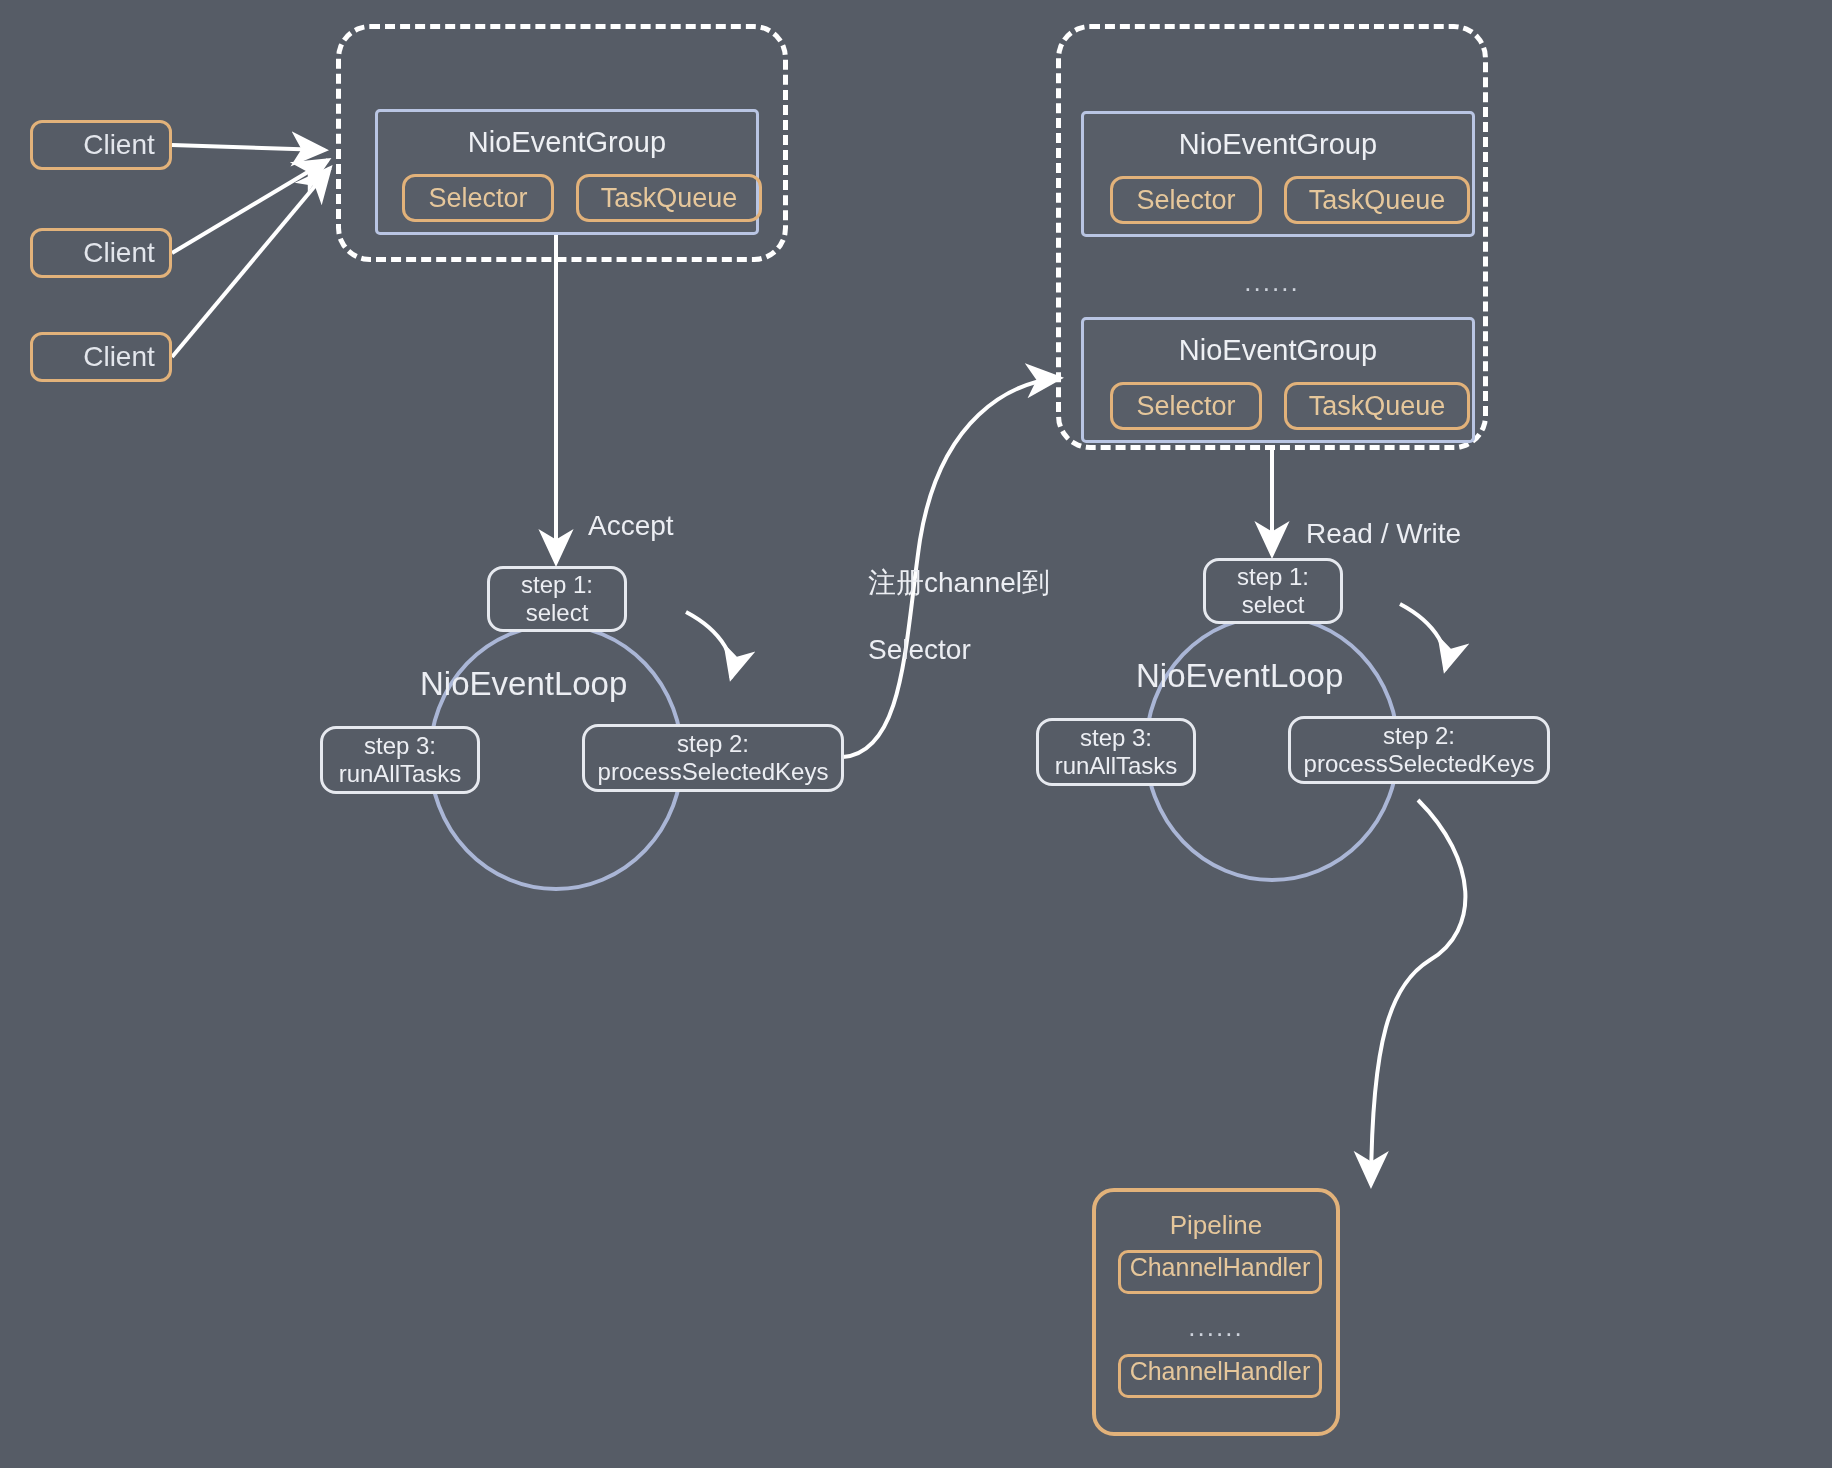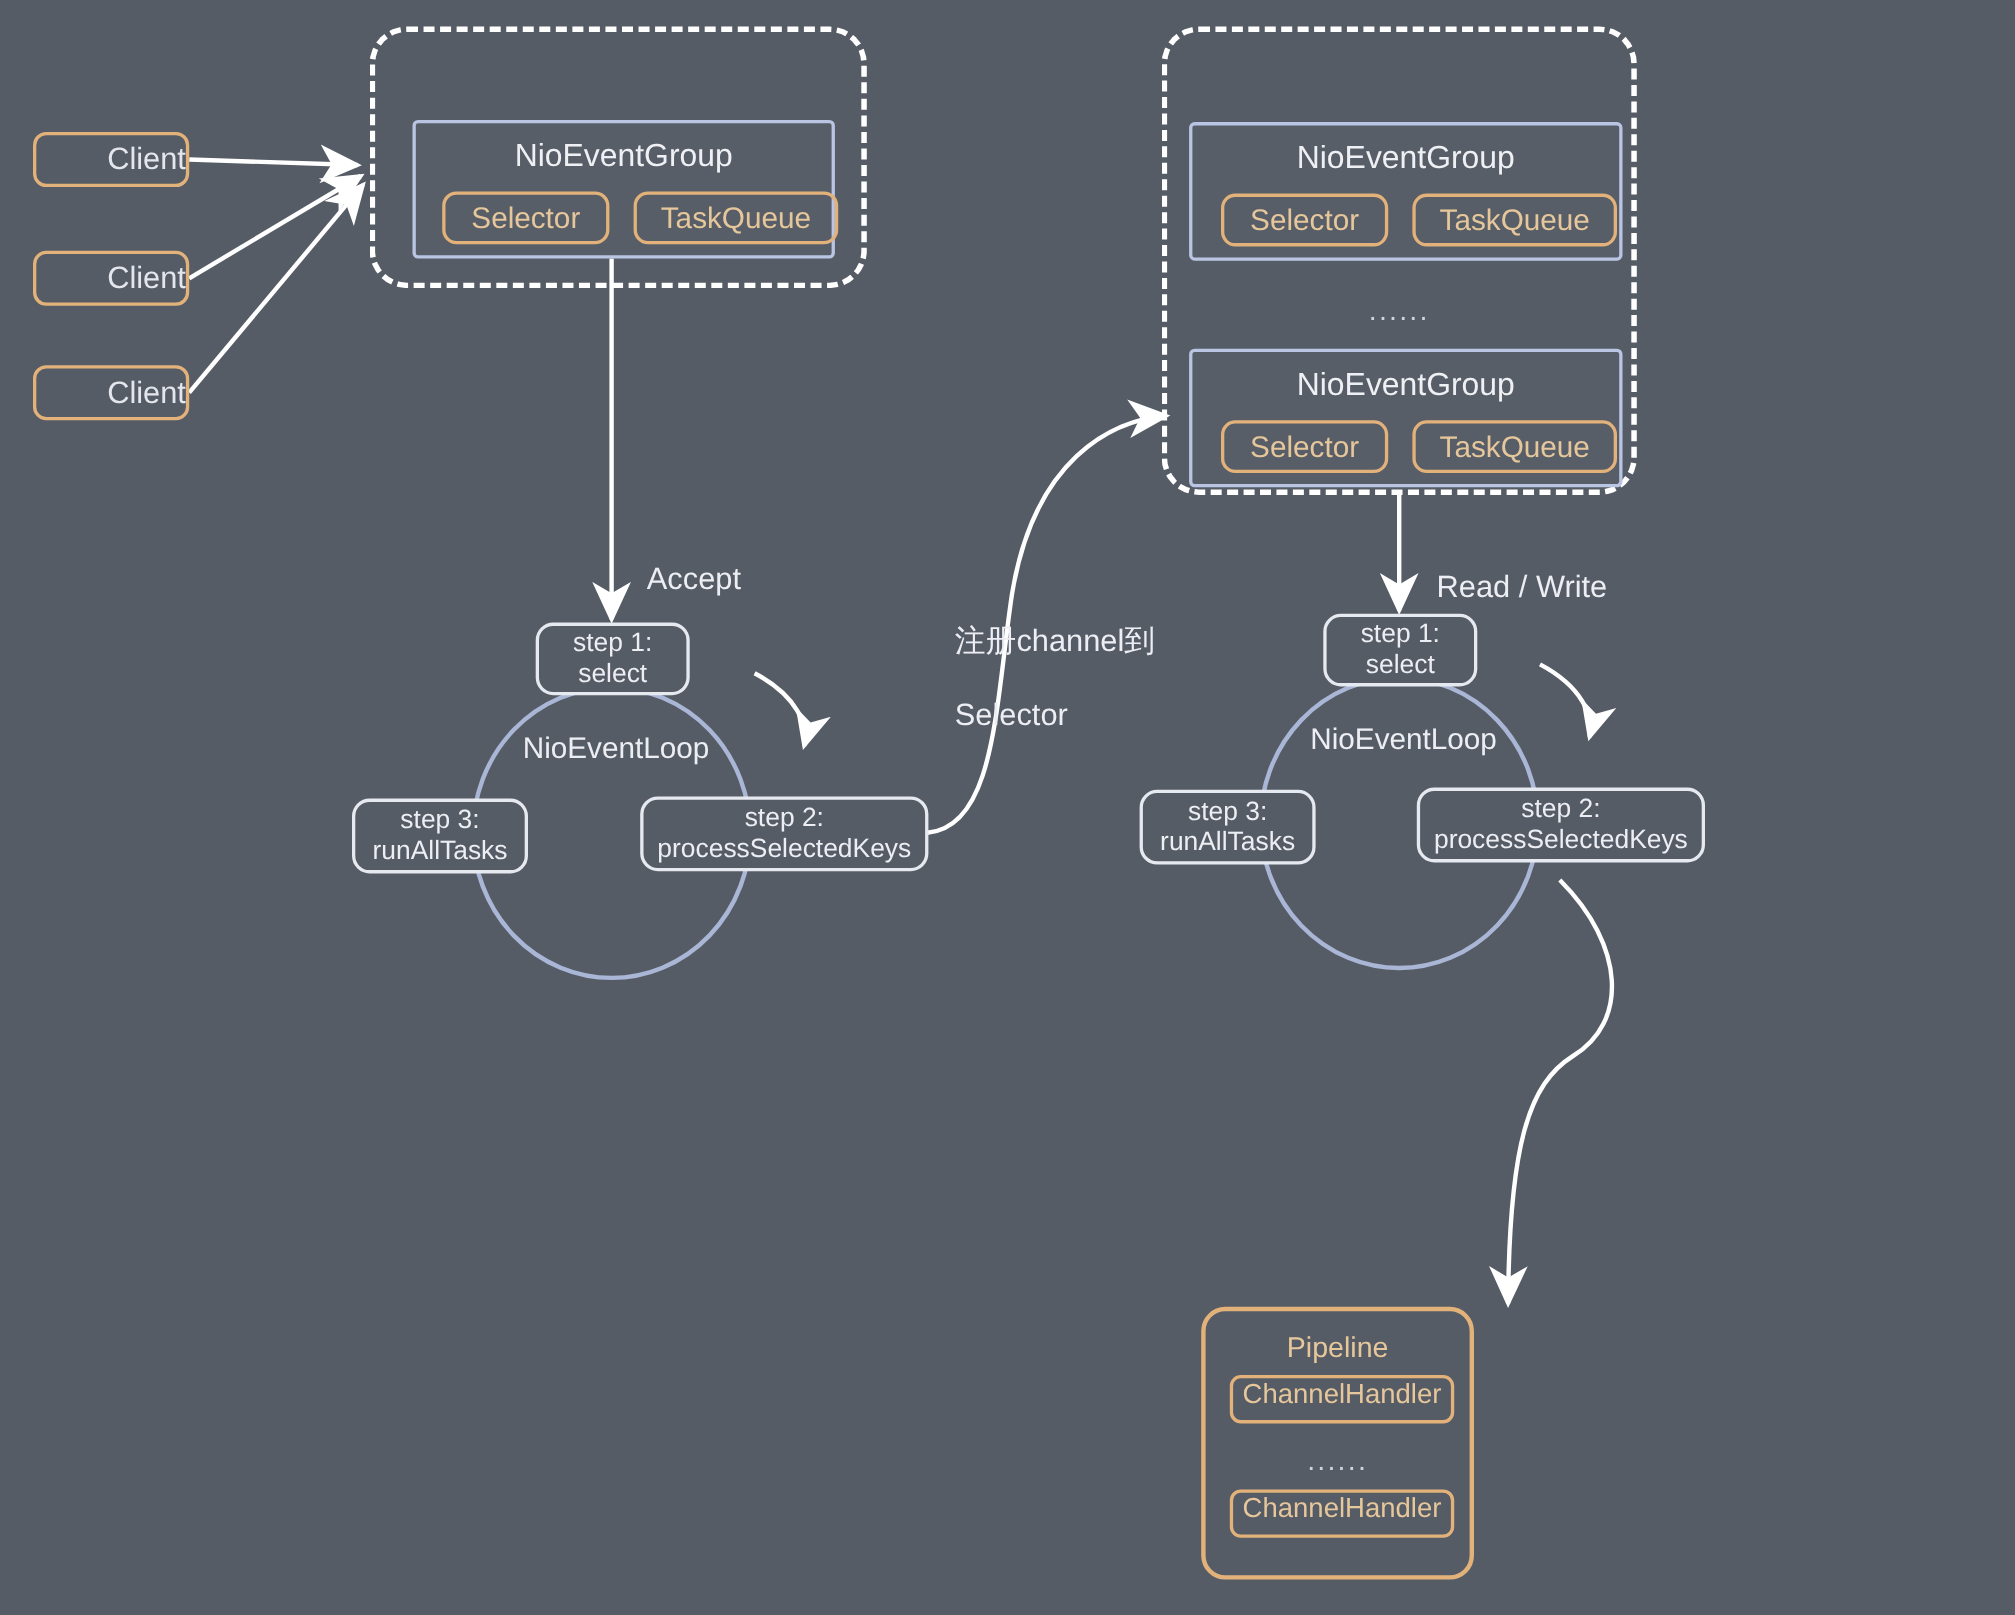--- a/index.html
+++ b/index.html
@@ -69,21 +69,21 @@
     font-size: 27px;
     white-space: nowrap;
   }
   .client-box {
     position: absolute;
     border: 3px solid #e2b27a;
     border-radius: 12px;
     box-sizing: border-box;
     display: flex;
     align-items: center;
-    justify-content: flex-end;
+    justify-content: center;
     color: #e3e6ec;
     font-size: 28px;
     padding-left: 36px;
   }
   .step-box {
     position: absolute;
     border: 3px solid #e6e9ef;
     border-radius: 16px;
     box-sizing: border-box;
     display: flex;
@@ -100,22 +100,22 @@
   .plain-label {
     position: absolute;
     color: #eceef3;
     font-size: 28px;
     white-space: pre-line;
     text-align: left;
   }
   .loop-label {
     position: absolute;
     color: #eceef3;
-    font-size: 27px;
-    text-align: center;
+    font-size: 33px;
+    text-align: left;
     left: 0; right: 0;
   }
   .ellipsis-dots {
     position: absolute;
     left: 0; right: 0;
     text-align: center;
     color: #ced3dc;
     font-size: 26px;
     letter-spacing: 2px;
   }

